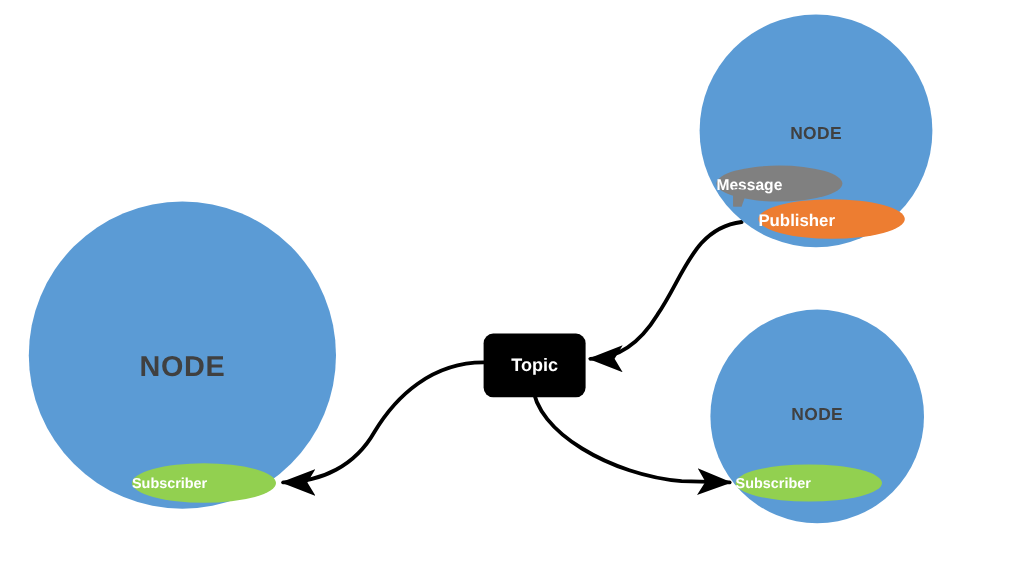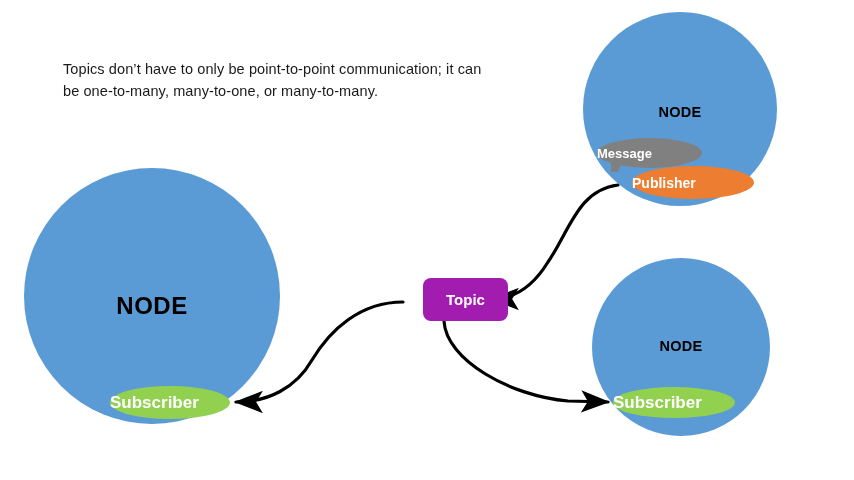--- a/index.html
+++ b/index.html
@@ -43,21 +43,21 @@
   
   .node {
     position: absolute;
     border-radius: 50%;
     background: #5B9BD5;
   }
   .node-label {
     position: absolute;
     width: 100%;
     text-align: center;
-    color: #000000;
+    color: #404040;
     font-weight: bold;
     white-space: nowrap;
   }
   #node-left {
     left: 24px;
     top: 168px;
     width: 256px;
     height: 256px;
   }
   #node-left .node-label {
@@ -94,21 +94,21 @@
     border-radius: 50%;
     display: flex;
     align-items: center;
     justify-content: flex-start;
     color: #ffffff;
     font-weight: bold;
     white-space: nowrap;
   }
   .pill-subscriber {
     background: #92D050;
-    font-size: 17px;
+    font-size: 12px;
   }
   .pill-publisher {
     background: #ED7D31;
     font-size: 14px;
   }
   .pill-message {
     background: #808080;
     font-size: 13px;
   }
   #subscriber-left {
@@ -146,21 +146,20 @@
     border-right: 5px solid transparent;
     border-top: 14px solid #808080;
     border-bottom: 0;
   }
 </style>
 </head>
 <body>
 
 <div id="canvas">
 
-  <div id="caption">Topics don’t have to only be point-to-point communication; it can be one-to-many, many-to-one, or many-to-many.</div>
 
   <svg id="edges" viewBox="0 0 854 480" width="854" height="480">
     <defs>
       <marker id="arrowhead" markerWidth="9" markerHeight="7" refX="8.4" refY="3.5" orient="auto" markerUnits="strokeWidth">
         <path d="M0,0 L9,3.5 L0,7 L2.1,3.5 Z" fill="#000000"></path>
       </marker>
     </defs>
 
     <path d="M 618,185 C 578,190 570,230 548,262 C 532,288 512,299 492,299" fill="none" stroke="#000000" stroke-width="3.2" stroke-linecap="round" marker-end="url(#arrowhead)"></path>
 
@@ -187,19 +186,19 @@
     <span>Publisher</span>
   </div>
 
   <div class="node" id="node-bottom-right">
     <div class="node-label">NODE</div>
   </div>
   <div class="pill pill-subscriber" id="subscriber-bottom-right">
     <span>Subscriber</span>
   </div>
 
-  <div id="topic-box" style="position:absolute; left:423px; top:278px; width:85px; height:43px;
-              background:#a21caf; border-radius:8px; display:flex;
+  <div id="topic-box" style="position:absolute; left:403px; top:278px; width:85px; height:53px;
+              background:#000000; border-radius:8px; display:flex;
               align-items:center; justify-content:center;">
     <span style="color:#ffffff; font-weight:bold; font-size:15px;">Topic</span>
   </div>
 
 </div>
 
 </body></html>

